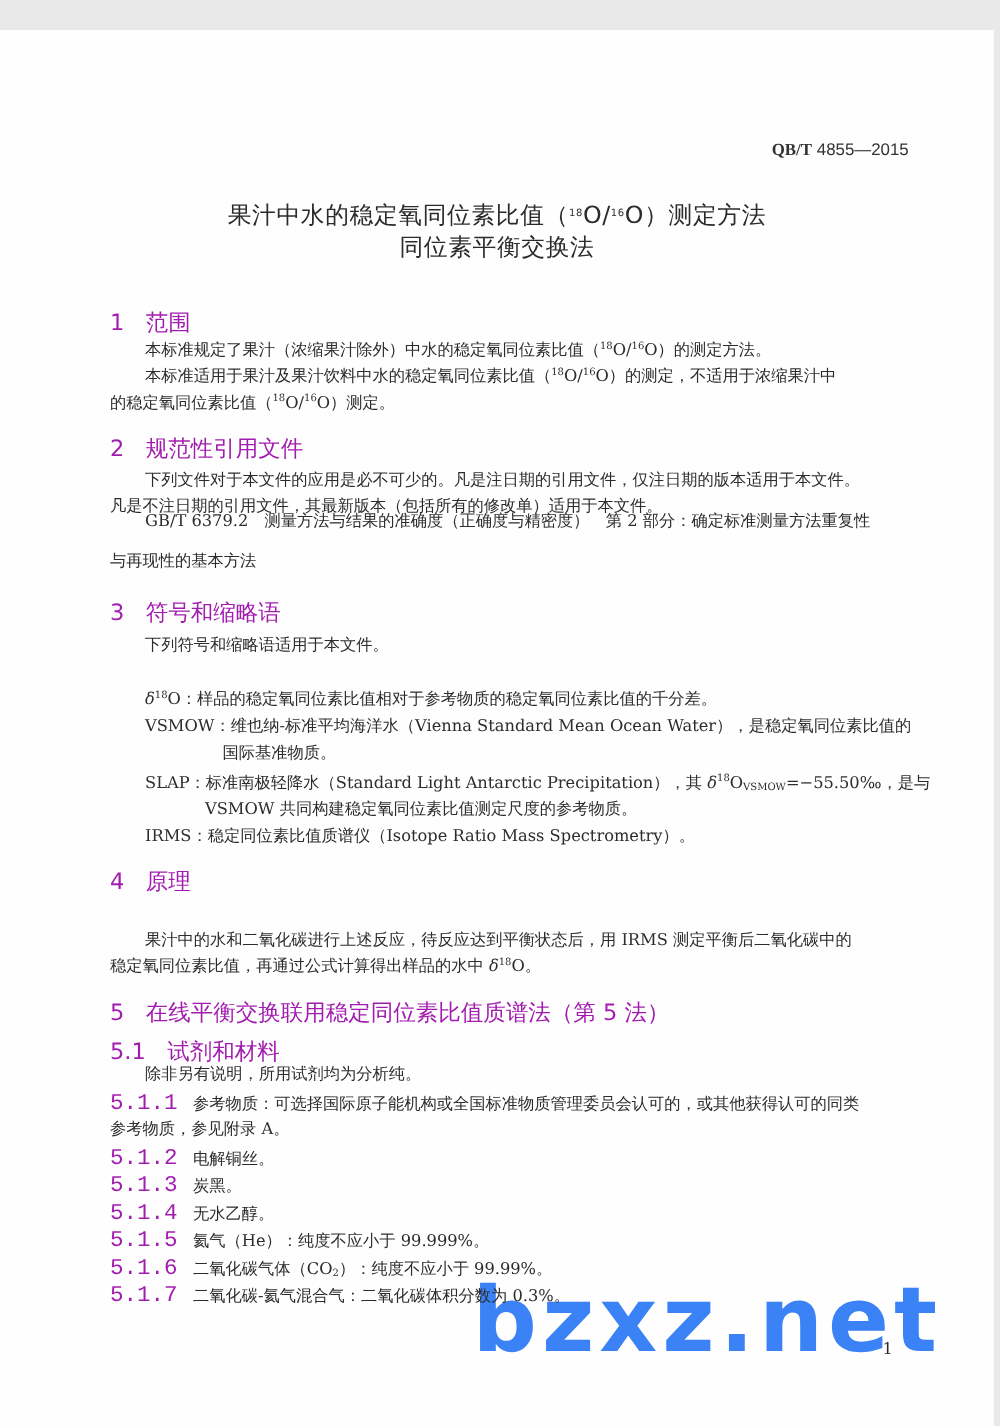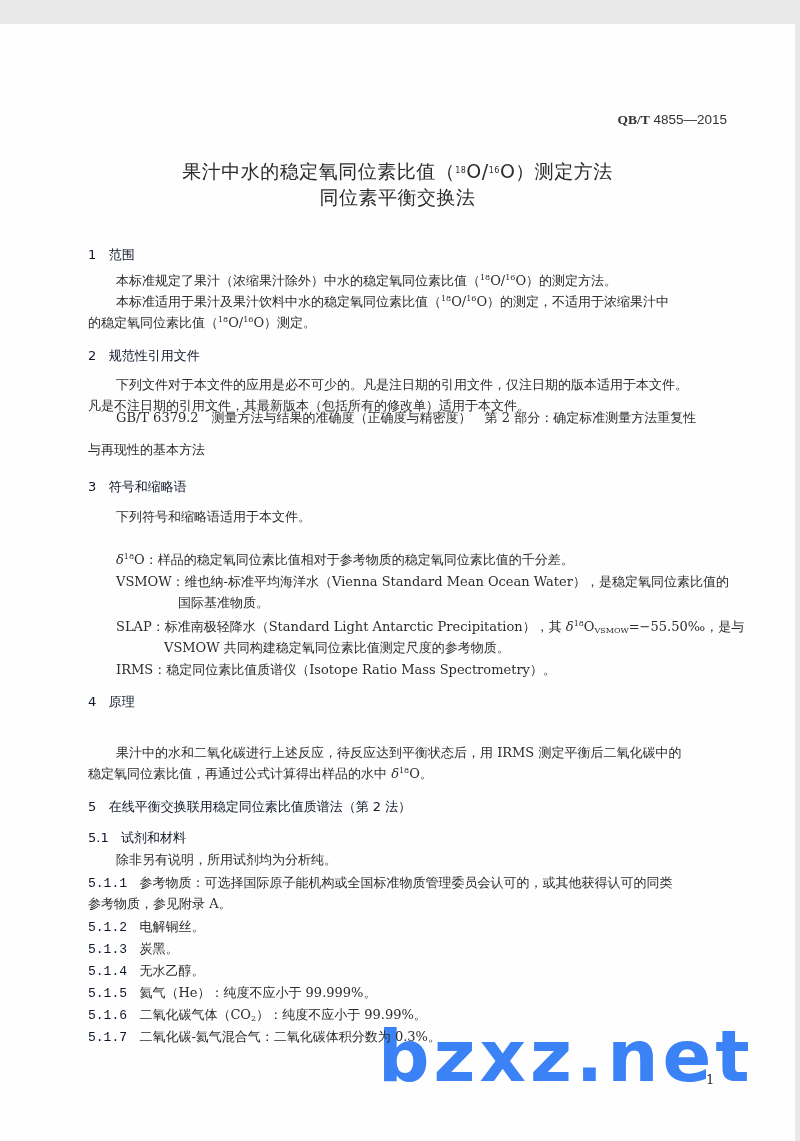--- a/index.html
+++ b/index.html
@@ -7,21 +7,21 @@
     width: 800px; height: 1141px; background: #e9e9e9; position: relative; overflow: hidden;
     font-family: "DejaVu Serif", "Liberation Serif", serif; color: #2a2a2a;
   }
   .page {
     position: absolute; left: 0; top: 0; width: 795px; height: 1137px; background: #fefefe; margin-top: 24px;
   }
   .abs { position: absolute; white-space: nowrap; }
   .std-code { right: 68px; top: 88px; font-size: 13.5px; color: #333; font-family: "Liberation Sans", sans-serif; }
   .std-code b { font-family: "Liberation Serif", serif; font-weight: bold; }
   .title { left: 0; width: 795px; text-align: center; font-family: "DejaVu Sans", sans-serif; font-size: 19px; color: #2b2b2b; letter-spacing: 0.5px; }
-  .h { font-family: "DejaVu Sans", sans-serif; font-size: 13px; color: #0f172a; }
+  .h { font-family: "DejaVu Sans", sans-serif; font-size: 18px; color: #a21caf; }
   .p { font-size: 13px; line-height: 20px; color: #2c2c2c; }
   .num { font-family: Liberation Mono, monospace; display: inline-block; }
   sup { font-size: 8px; vertical-align: 5px; line-height: 0; }
   sub { font-size: 8px; vertical-align: -2px; line-height: 0; }
   .watermark {
     position: absolute; left: 378px; top: 990px; font-family: "DejaVu Sans", sans-serif; font-weight: bold;
     font-size: 72px; color: #3b82f6; letter-spacing: 4px; z-index: 0;
   }
   .pageno { left: 706px; top: 1046px; font-size: 13px; }
   .z { position: relative; z-index: 1; }
@@ -66,21 +66,21 @@
   <div class="abs p" style="left:164px; top:614px">VSMOW 共同构建稳定氧同位素比值测定尺度的参考物质。</div>
   <div class="abs p" style="left:116px; top:636px">IRMS：稳定同位素比值质谱仪（Isotope Ratio Mass Spectrometry）。</div>
 
   <div class="abs h" style="left:88px; top:669px">
     <span>4</span>&nbsp;&nbsp;&nbsp;<span>原理</span>
   </div>
   <div class="abs p" style="left:116px; top:719px">果汁中的水和二氧化碳进行上述反应，待反应达到平衡状态后，用 IRMS 测定平衡后二氧化碳中的</div>
   <div class="abs p" style="left:88px; top:740px">稳定氧同位素比值，再通过公式计算得出样品的水中 <i>δ</i><sup>18</sup>O。</div>
 
   <div class="abs h" style="left:88px; top:774px">
-    <span>5</span>&nbsp;&nbsp;&nbsp;<span>在线平衡交换联用稳定同位素比值质谱法（第 2 法）</span>
+    <span>5</span>&nbsp;&nbsp;&nbsp;<span>在线平衡交换联用稳定同位素比值质谱法（第 5 法）</span>
   </div>
   <div class="abs h" style="left:88px; top:805px">
     <span>5.1</span>&nbsp;&nbsp;&nbsp;<span>试剂和材料</span>
   </div>
   <div class="abs p" style="left:116px; top:826px">除非另有说明，所用试剂均为分析纯。</div>
 
   <div class="abs p" style="left:88px; top:849px">
     <span class="num h">5.1.1</span>&nbsp;&nbsp;&nbsp;<span>参考物质：可选择国际原子能机构或全国标准物质管理委员会认可的，或其他获得认可的同类</span>
   </div>
   <div class="abs p" style="left:88px; top:870px">参考物质，参见附录 A。</div>

